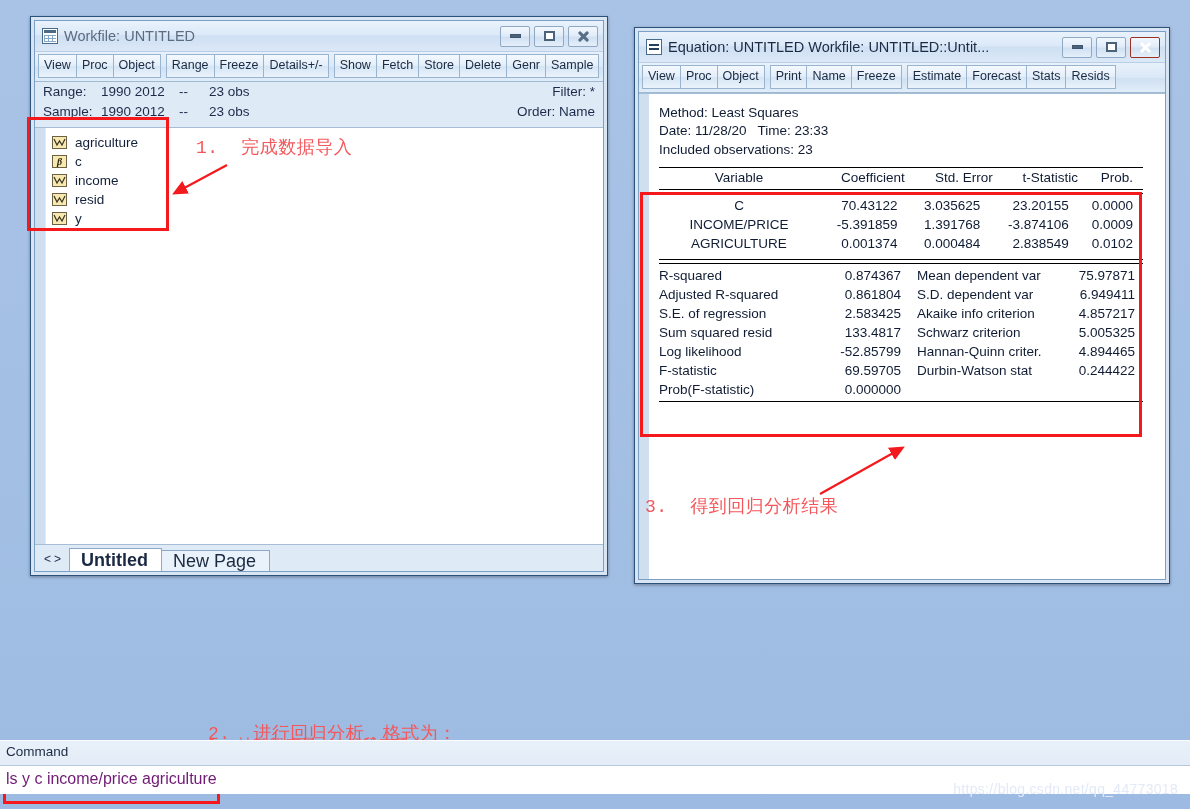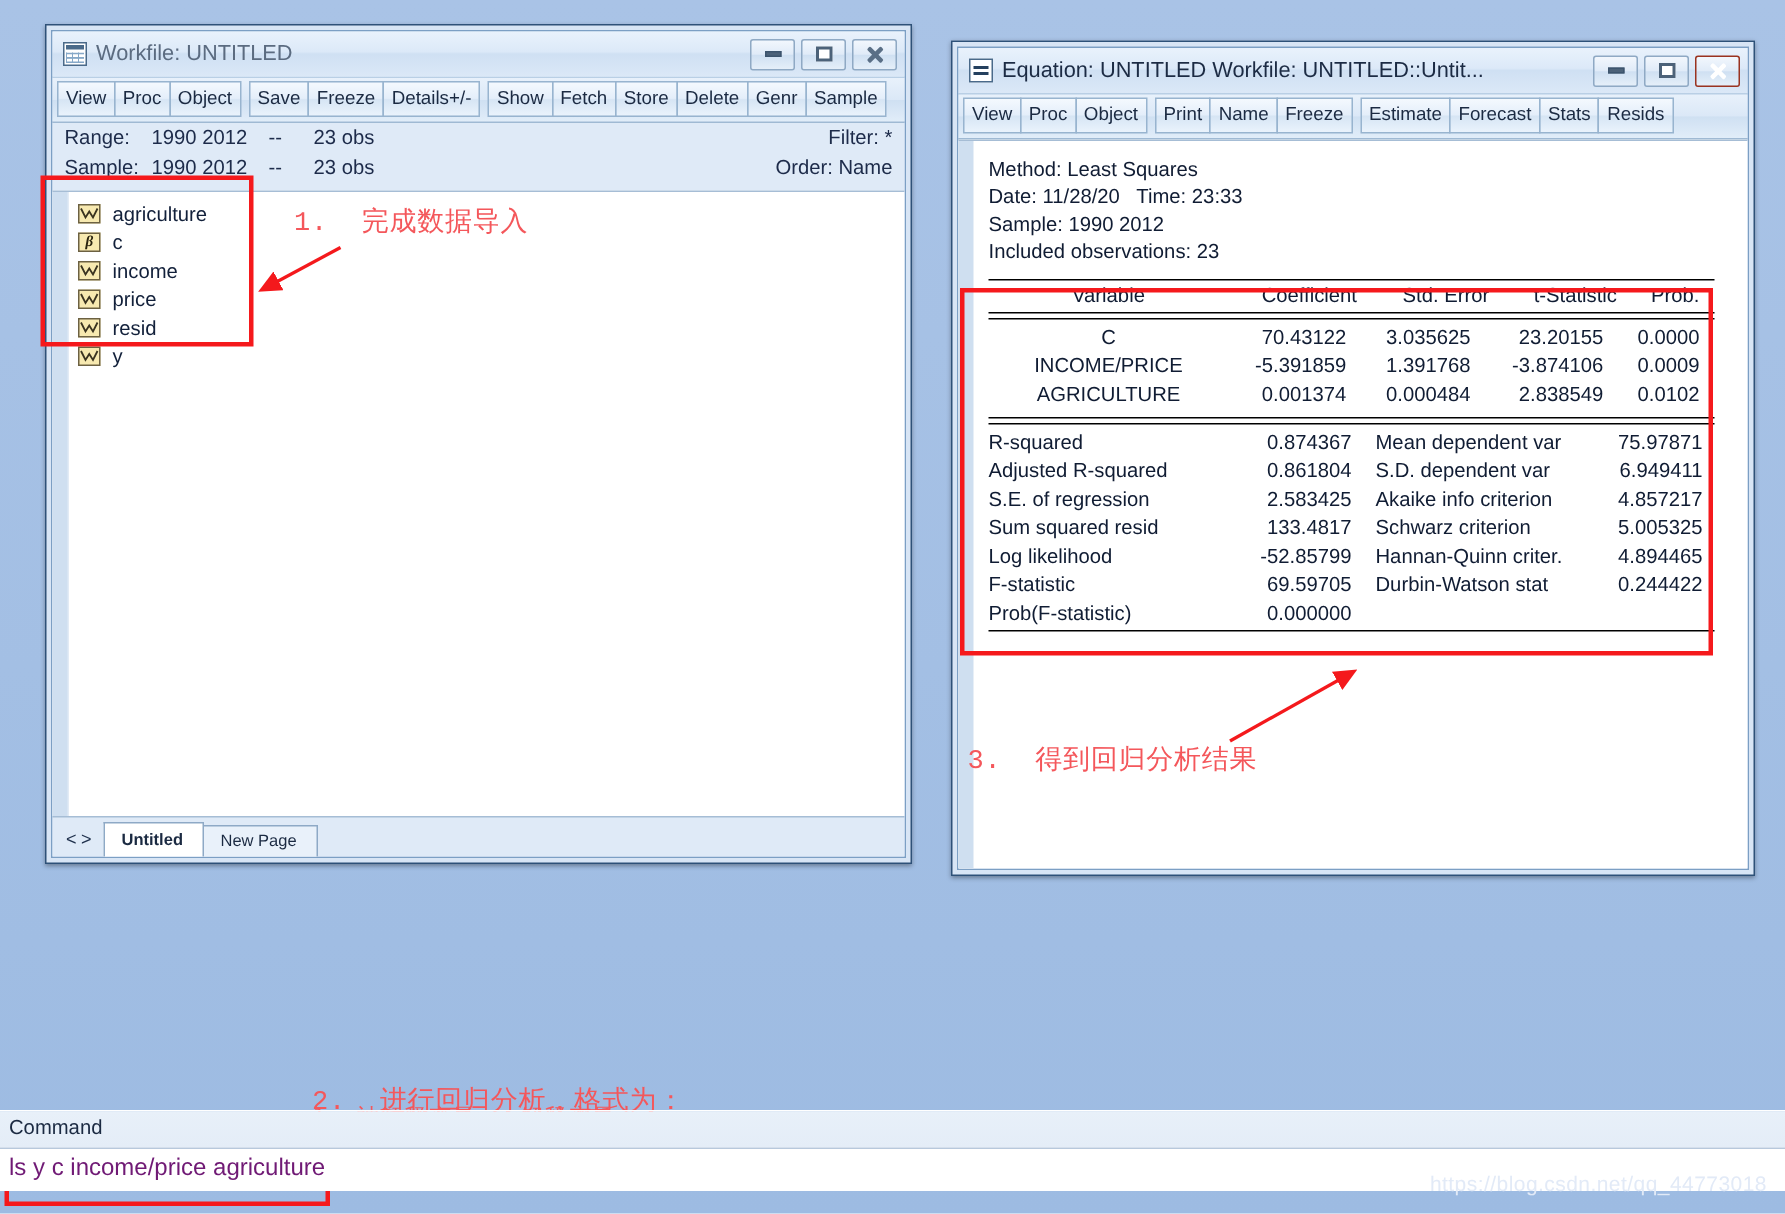--- a/index.html
+++ b/index.html
@@ -222,21 +222,21 @@
     font-size: 12px;
     color: #20314d;
     padding: 0 5px 5px;
     letter-spacing: 3px;
     cursor: default;
   }
   .tabitem {
     position: relative;
     height: 21px;
     line-height: 21px;
-    font-size: 11px;
+    font-size: 18px;
     padding: 0 13px 0 11px;
     background: #e9f1fa;
     border-top: 1px solid #8ea9c6;
     border-right: 1px solid #8ea9c6;
     color: #1b2a42;
     cursor: default;
     box-sizing: border-box;
     transform: skewX(0deg);
   }
   .tabitem.sel {
@@ -367,21 +367,21 @@
             <span class="glyph-x"></span>
           </span>
       </span>
     </div>
 
     <div class="toolbar">
       <div class="tb">View</div>
       <div class="tb">Proc</div>
       <div class="tb">Object</div>
       <div class="tb-gap"></div>
-      <div class="tb">Save</div>
+      <div class="tb">Range</div>
       <div class="tb">Freeze</div>
       <div class="tb">Details+/-</div>
       <div class="tb-gap"></div>
       <div class="tb">Show</div>
       <div class="tb">Fetch</div>
       <div class="tb">Store</div>
       <div class="tb">Delete</div>
       <div class="tb">Genr</div>
       <div class="tb">Sample</div>
     </div>
@@ -423,28 +423,20 @@
 
         <div class="wf-item">
           <span class="ser-icon">
             <svg width="13" height="11" viewBox="0 0 13 11">
                 <polyline points="1,2 4,8 6.5,4 9,8 12,2" fill="none" stroke="#3a3320" stroke-width="1.2"></polyline>
               </svg>
           </span>
           <span>income</span>
         </div>
 
-        <div class="wf-item">
-          <span class="ser-icon">
-            <svg width="13" height="11" viewBox="0 0 13 11">
-                <polyline points="1,2 4,8 6.5,4 9,8 12,2" fill="none" stroke="#3a3320" stroke-width="1.2"></polyline>
-              </svg>
-          </span>
-          <span>price</span>
-        </div>
 
         <div class="wf-item">
           <span class="ser-icon">
             <svg width="13" height="11" viewBox="0 0 13 11">
                 <polyline points="1,2 4,8 6.5,4 9,8 12,2" fill="none" stroke="#3a3320" stroke-width="1.2"></polyline>
               </svg>
           </span>
           <span>resid</span>
         </div>
 
@@ -507,21 +499,20 @@
       <div class="tb">Stats</div>
       <div class="tb">Resids</div>
     </div>
 
     <div class="eq-body">
       <div class="eq-gutter"></div>
       <div class="eq-content">
 
         <div class="eq-head-line">Method: Least Squares</div>
         <div class="eq-head-line">Date: 11/28/20   Time: 23:33</div>
-        <div class="eq-head-line">Sample: 1990 2012</div>
         <div class="eq-head-line">Included observations: 23</div>
 
         <div class="reg-table">
           <div class="hr-top"></div>
           <table class="rt">
             <tbody>
                 <tr>
               <td class="c-var">Variable</td>
               <td class="num">Coefficient</td>
               <td class="num">Std. Error</td>

